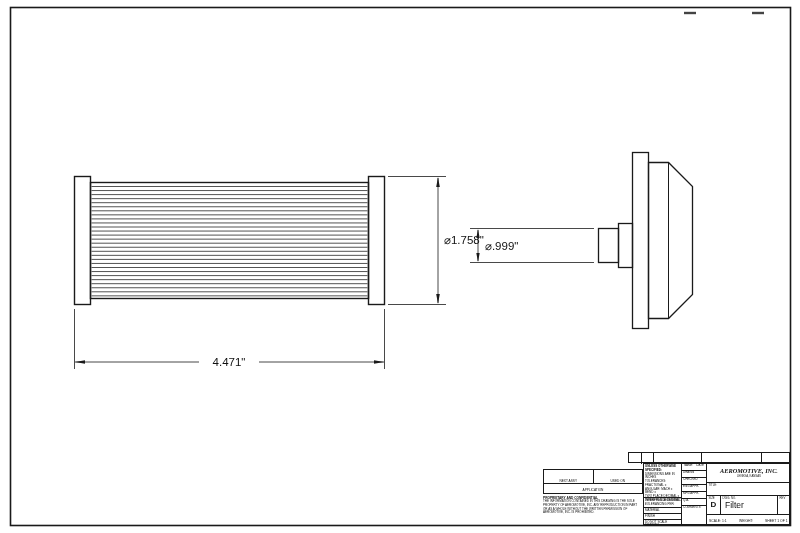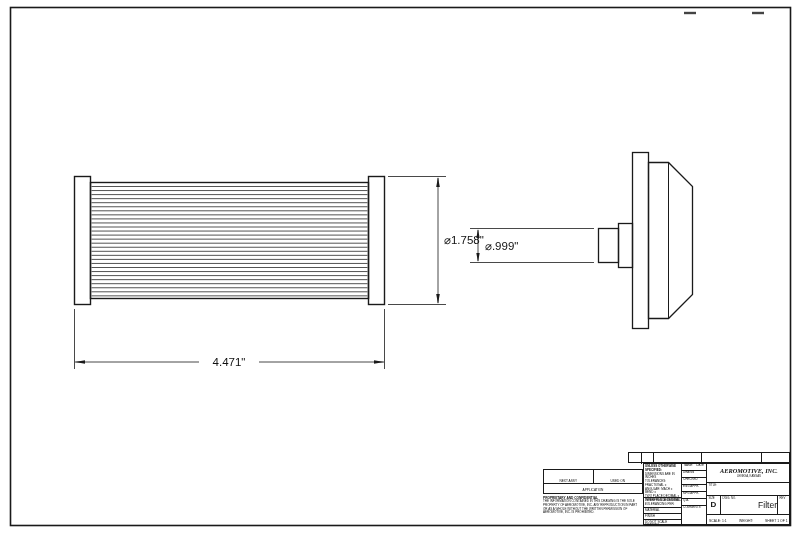--- a/index.html
+++ b/index.html
@@ -160,21 +160,21 @@
       <div class="tb" style="left:0;top:19px;width:84px;height:13px;border-bottom:0.8px solid #1a1a1a;">
         <div class="cell-label">TITLE:</div>
       </div>
       <div class="tb flexrow" style="left:0;top:32px;width:84px;height:19px;border-bottom:0.8px solid #1a1a1a;">
         <div style="width:13px;border-right:0.7px solid #1a1a1a;">
           <div class="cell-label">SIZE</div>
           <div style="font-size:8px;font-weight:bold;text-align:center;">D</div>
         </div>
         <div style="flex:1;border-right:0.7px solid #1a1a1a;">
           <div class="cell-label">DWG. NO.</div>
-          <div style="font-size:8.5px;padding-left:4px;text-align:right;">Filter</div>
+          <div style="font-size:8.5px;padding-left:4px;">Filter</div>
         </div>
         <div style="width:13px;">
           <div class="cell-label">REV</div>
         </div>
       </div>
       <div class="tb flexrow" style="left:0;top:51px;width:84px;height:11px;align-items:center;">
         <div style="font-size:3.4px;width:30px;padding-left:2px;">SCALE: 1:1</div>
         <div style="font-size:3.4px;width:26px;">WEIGHT:</div>
         <div style="font-size:3.4px;width:26px;">SHEET 1 OF 1</div>
       </div>

